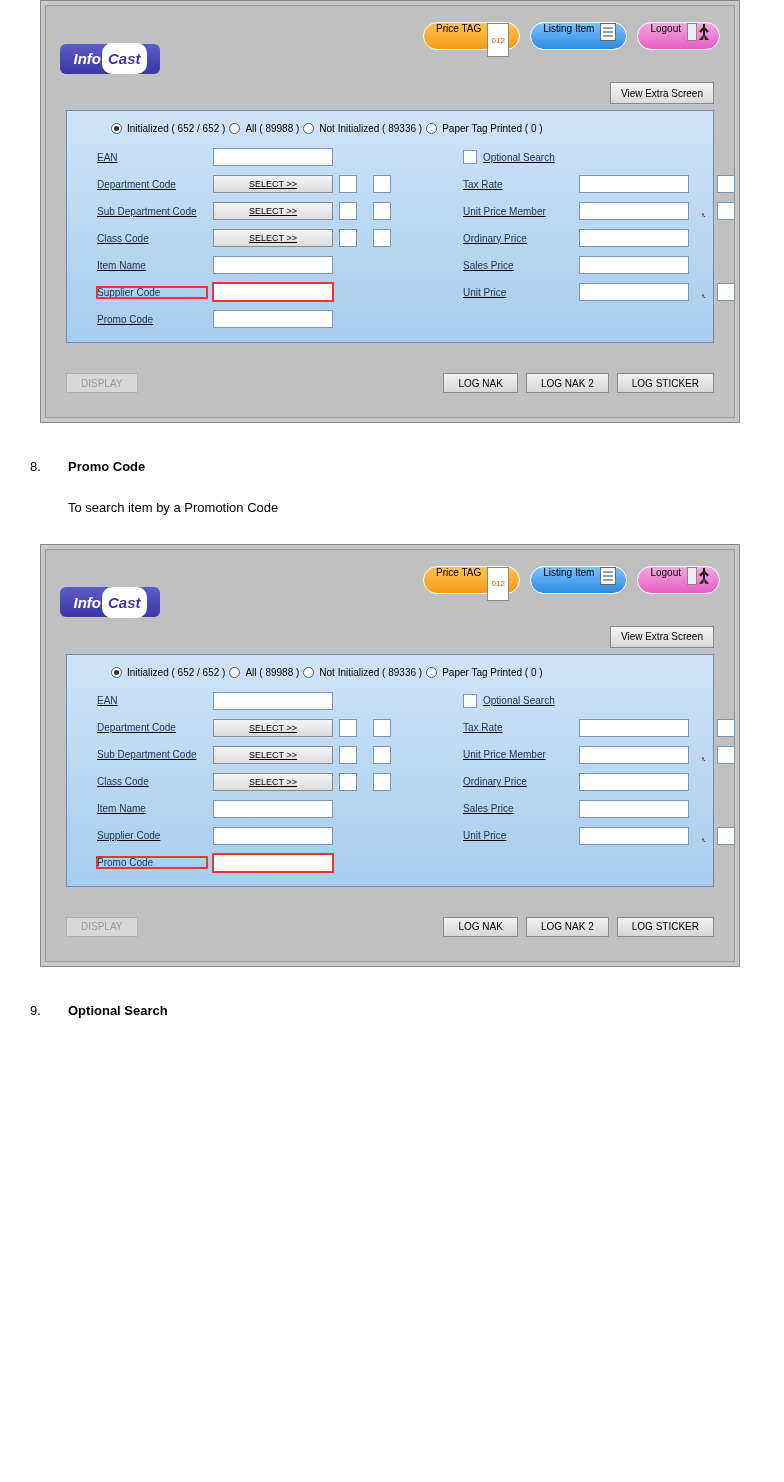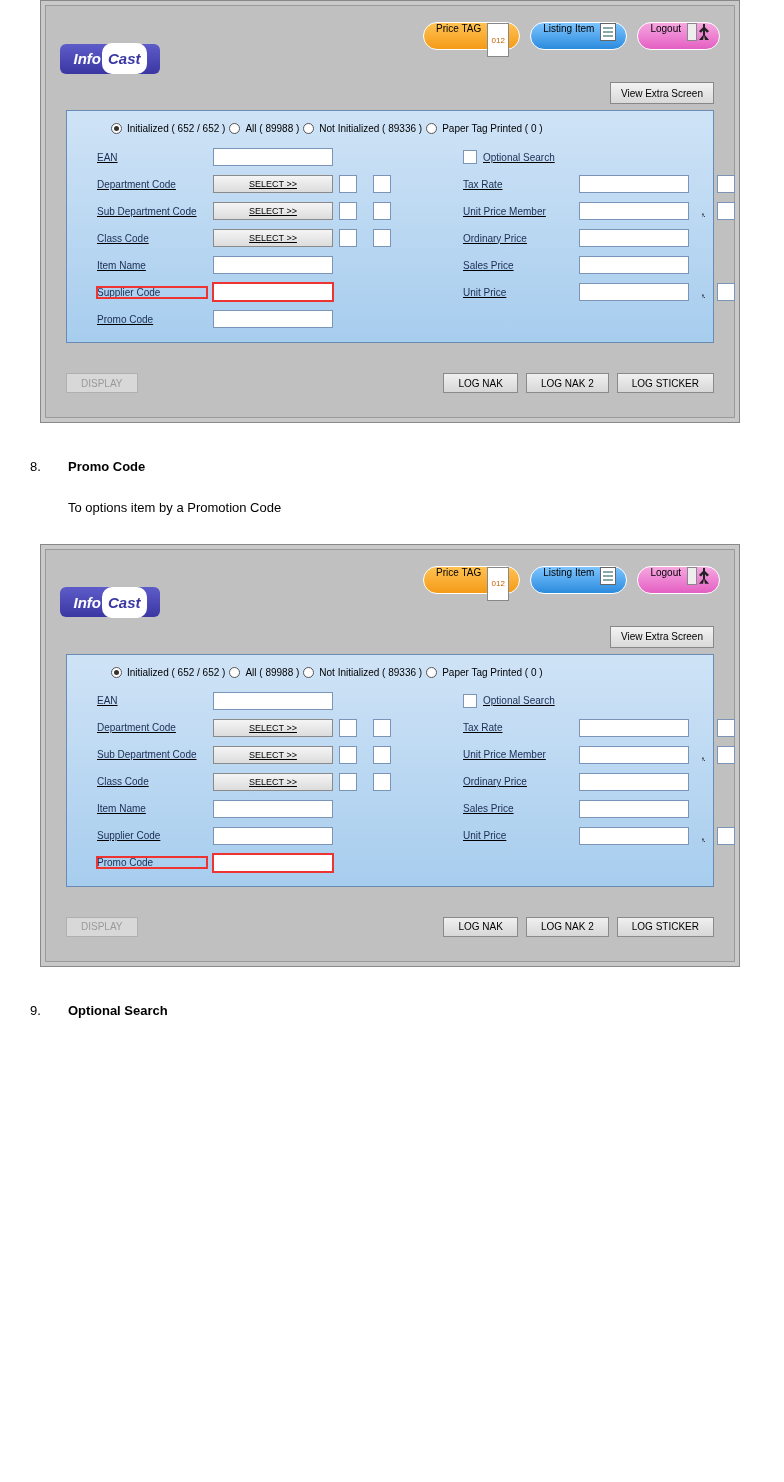--- a/index.html
+++ b/index.html
@@ -352,21 +352,21 @@
     </div>
 
   </div>
 </div>
 
 <div class="doc-section">
   <div class="doc-list-item">
     <span class="doc-num">8.</span>
     <span class="doc-title">Promo Code</span>
   </div>
-  <div class="doc-desc">To options item by a Promotion Code</div>
+  <div class="doc-desc">To search item by a Promotion Code</div>
 </div>
 
 <div class="win-outer">
   <div class="win-inner">
 
     <div class="hdr-row">
       <div class="logo-badge">
         <span>Info</span>
           <span class="cast">Cast</span>
       </div>

